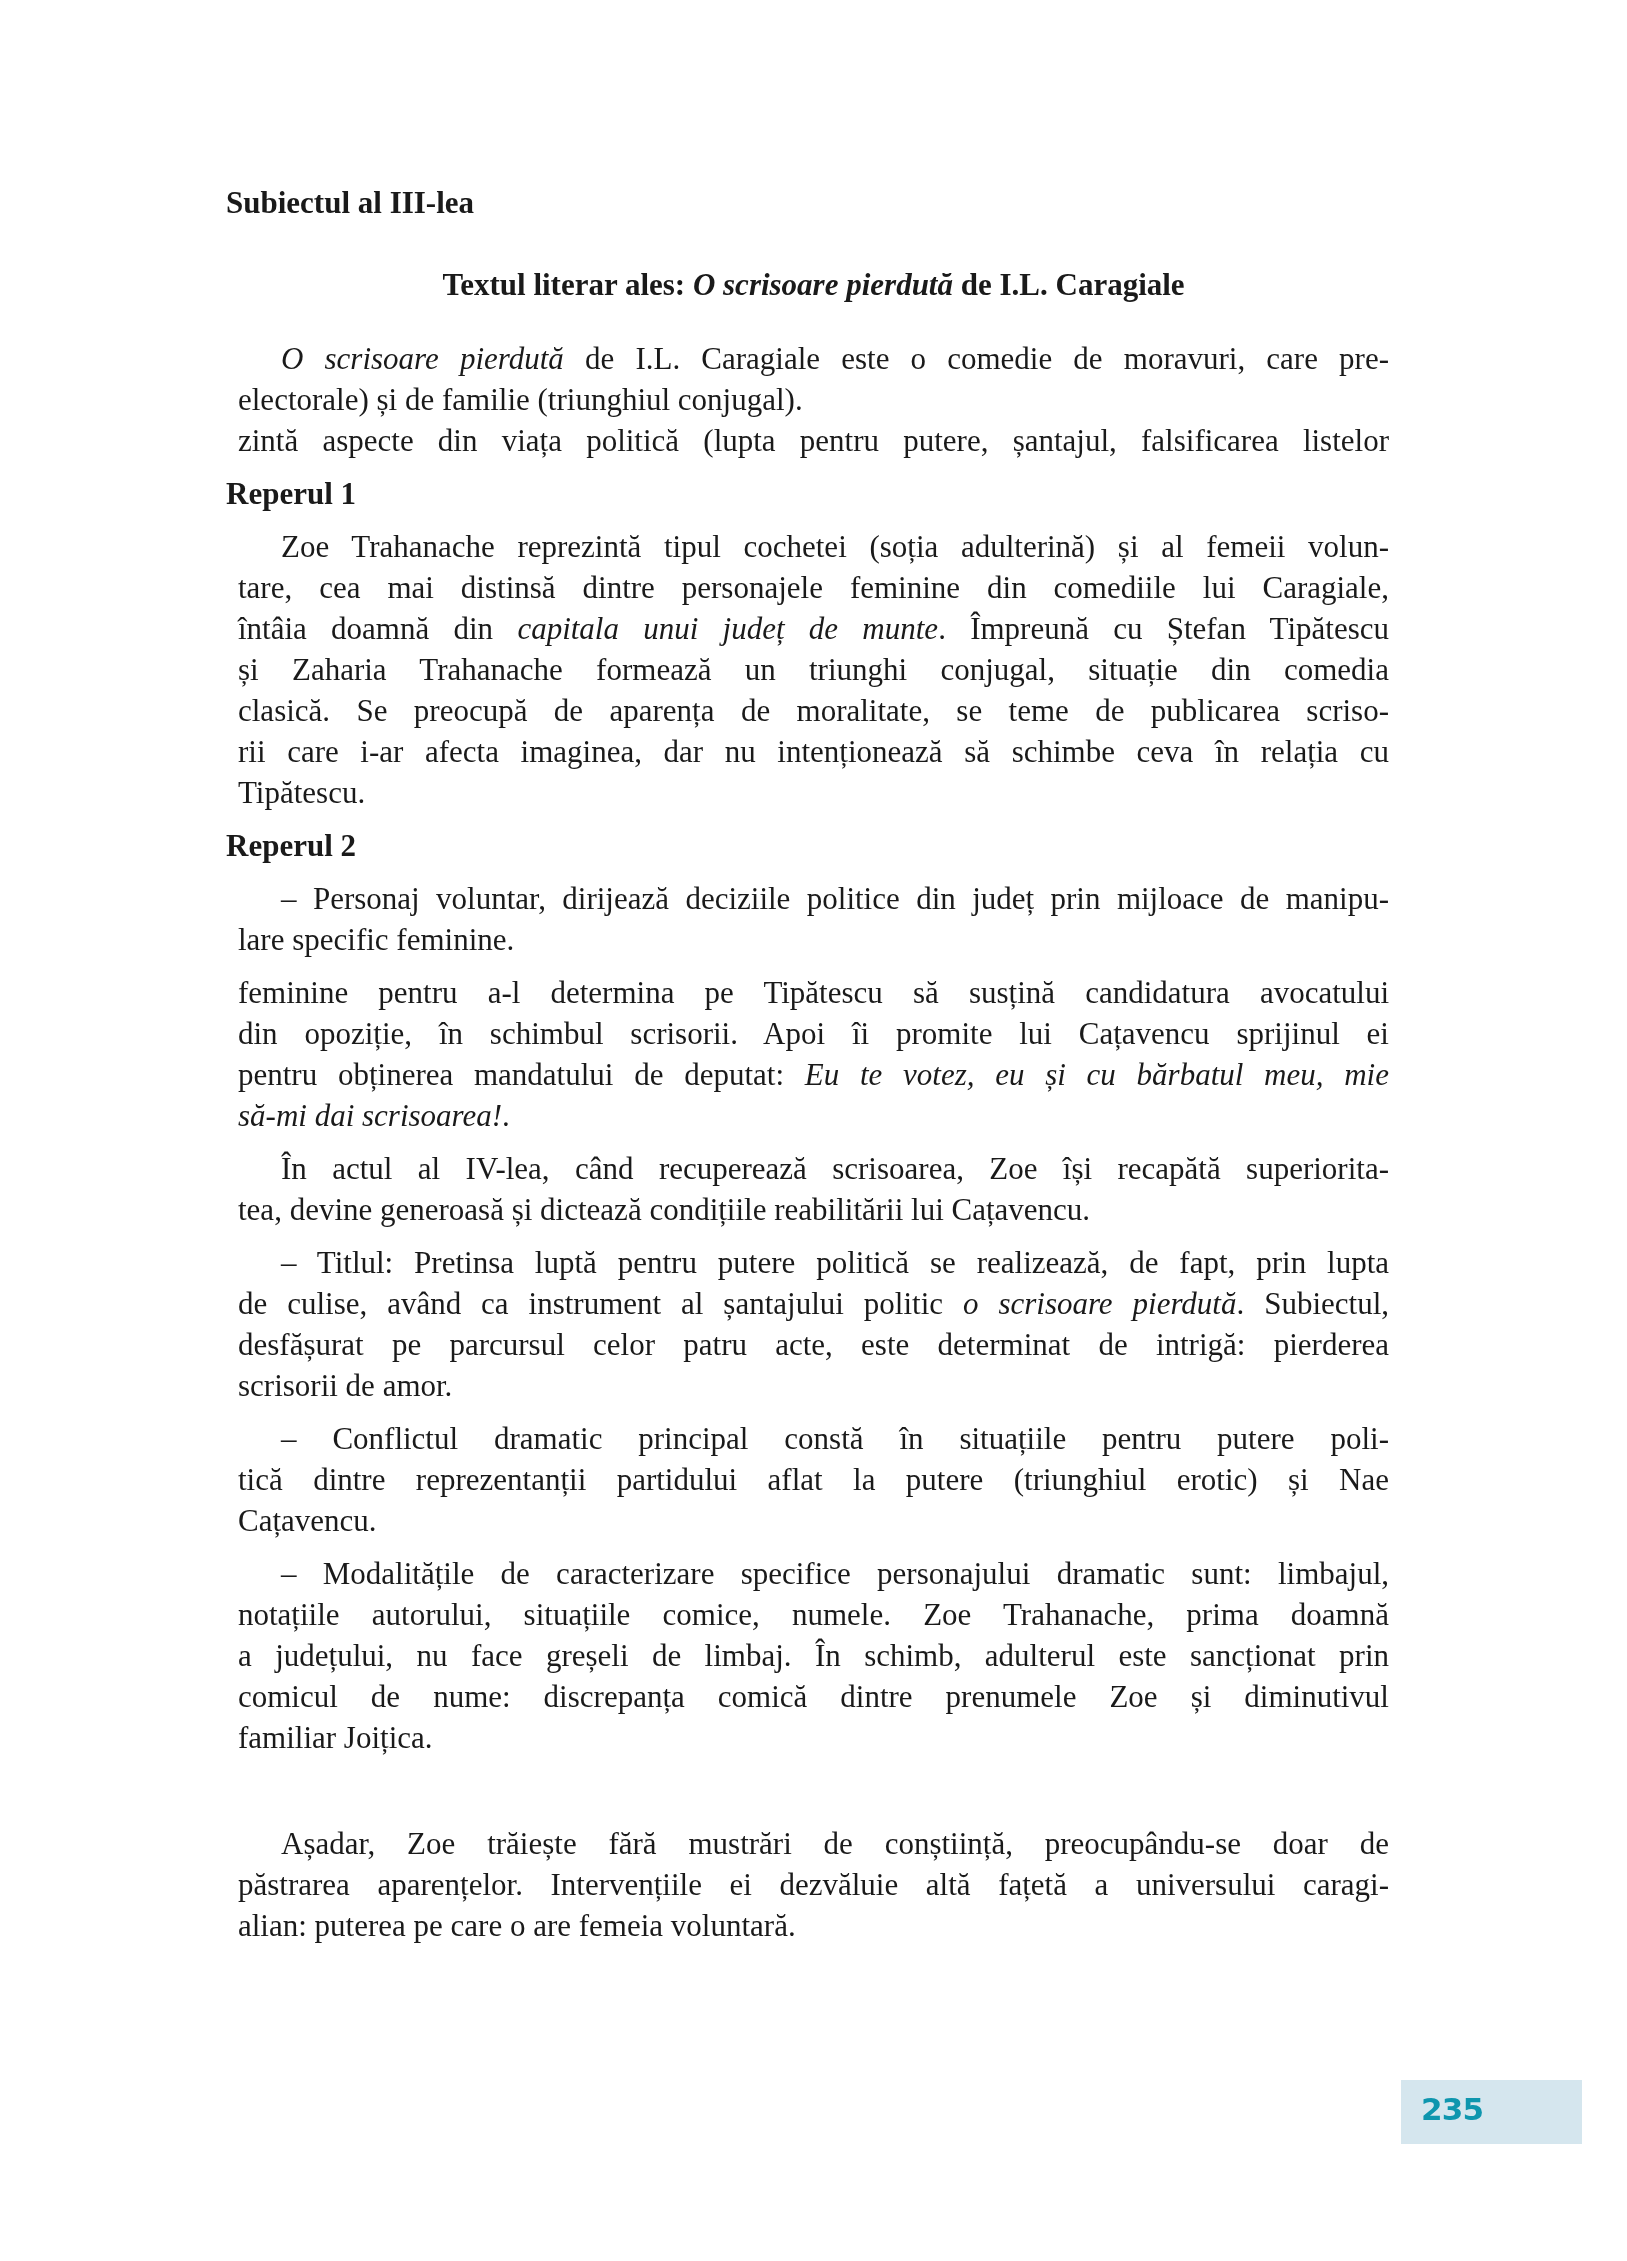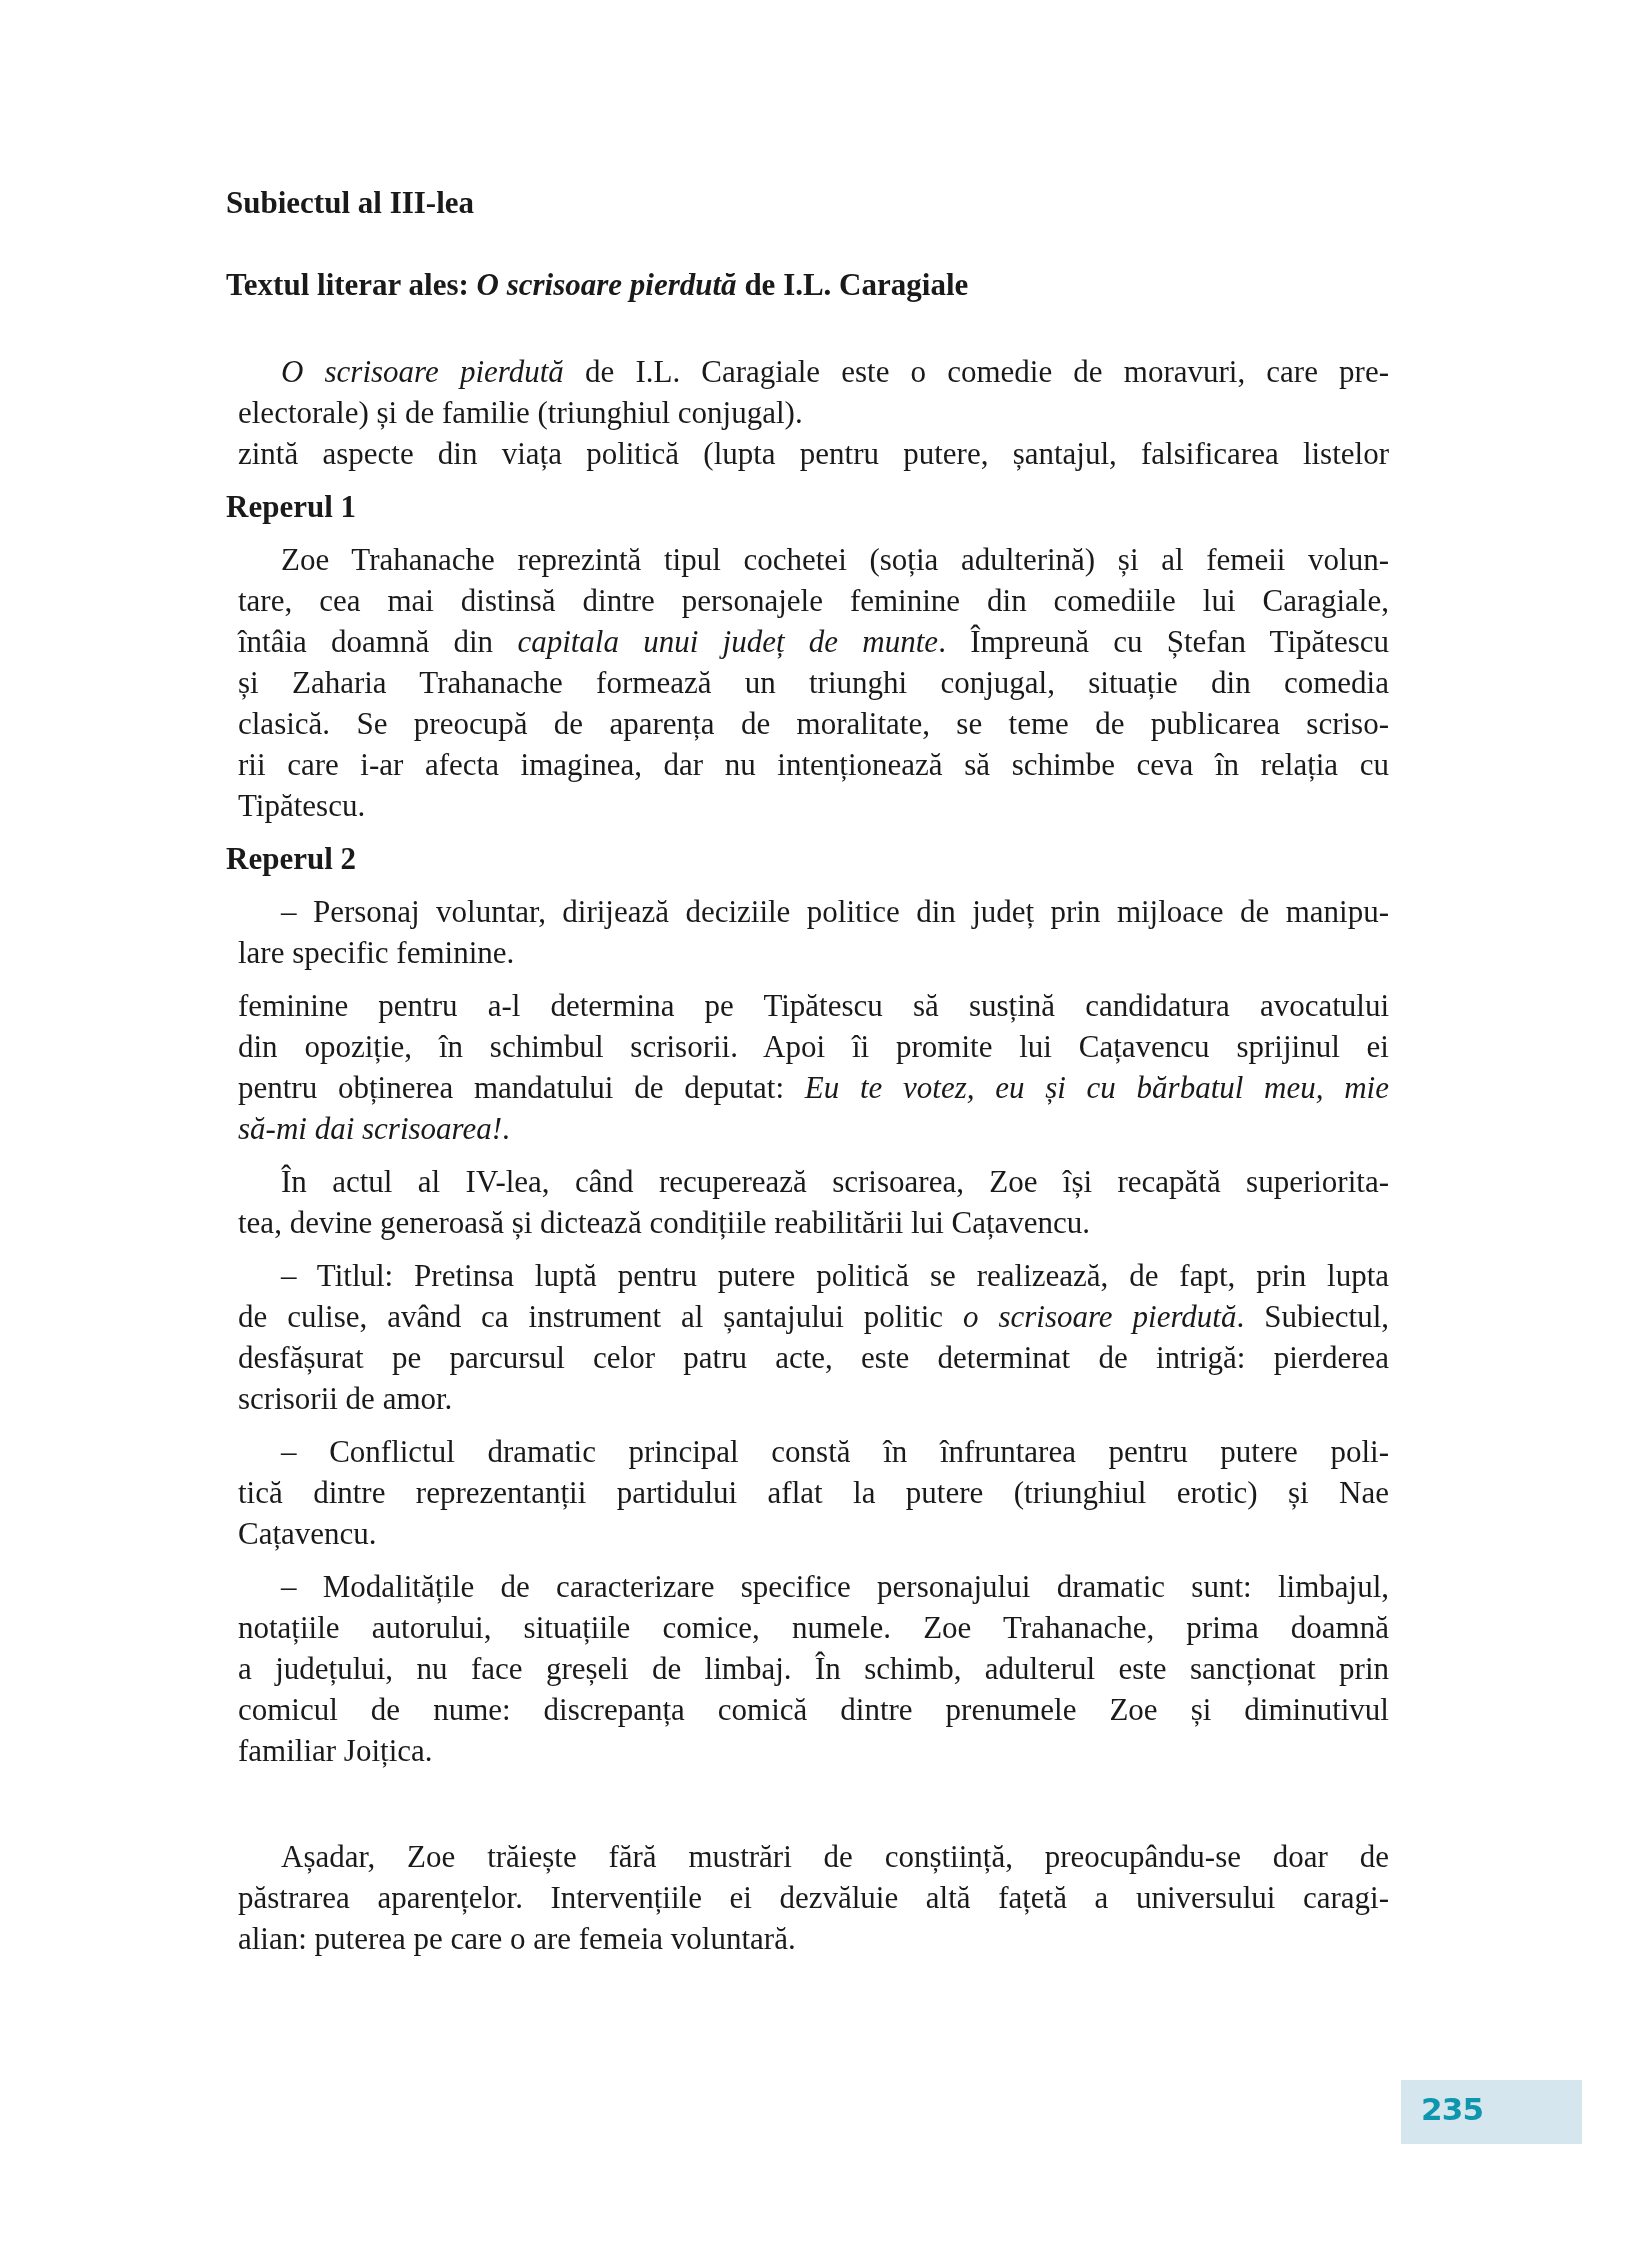--- a/index.html
+++ b/index.html
@@ -5,21 +5,21 @@
   html, body { margin: 0; padding: 0; background: #ffffff; }
   body { width: 1628px; height: 2261px; position: relative; overflow: hidden; }
   .page { position: absolute; left: 0; top: 0; width: 1628px; height: 2261px; background: #ffffff; }
   .content {
     position: absolute; left: 226px; top: 182px; width: 1175px;
     font-family: "Liberation Serif", "DejaVu Serif", serif;
     color: #1a1a1a; font-size: 31px; line-height: 41px;
   }
   .heading { font-weight: bold; margin: 0; font-size: 31px; line-height: 41px; }
   .h-subject { margin-bottom: 41px; }
-  .h-text { margin-bottom: 46px; }
+  .h-text { margin-bottom: 33px; text-align: center; }
   .h-reper { }
   .para { margin: 12px; text-align: justify; text-align-last: left; }
   .line { display: block; text-align: justify; text-align-last: justify; white-space: nowrap; }
   .line.last { text-align-last: left; }
   .line.indent { padding-left: 43px; }
   .gap { height: 41px; }
   em { font-style: italic; }
   .page-num-box {
     position: absolute; left: 1401px; top: 2080px; width: 181px; height: 64px;
     background: #d5e6ee;
@@ -73,21 +73,21 @@
       <span class="line last">tea, devine generoasă și dictează condițiile reabilitării lui Cațavencu.</span>
     </div>
 
     <div class="para">
       <span class="line indent">– Titlul: Pretinsa luptă pentru putere politică se realizează, de fapt, prin lupta</span>
       <span class="line"><span>de culise, având ca instrument al șantajului politic </span><em>o scrisoare pierdută</em><span>. Subiectul,</span></span>
       <span class="line">desfășurat pe parcursul celor patru acte, este determinat de intrigă: pierderea</span>
       <span class="line last">scrisorii de amor.</span>
     </div>
     <div class="para">
-      <span class="line indent">– Conflictul dramatic principal constă în înfruntarea pentru putere poli-</span>
+      <span class="line indent">– Conflictul dramatic principal constă în situațiile pentru putere poli-</span>
       <span class="line">tică dintre reprezentanții partidului aflat la putere (triunghiul erotic) și Nae</span>
       <span class="line last">Cațavencu.</span>
     </div>
     <div class="para">
       <span class="line indent">– Modalitățile de caracterizare specifice personajului dramatic sunt: limbajul,</span>
       <span class="line">notațiile autorului, situațiile comice, numele. Zoe Trahanache, prima doamnă</span>
       <span class="line">a județului, nu face greșeli de limbaj. În schimb, adulterul este sancționat prin</span>
       <span class="line">comicul de nume: discrepanța comică dintre prenumele Zoe și diminutivul</span>
       <span class="line last">familiar Joițica.</span>
     </div>

